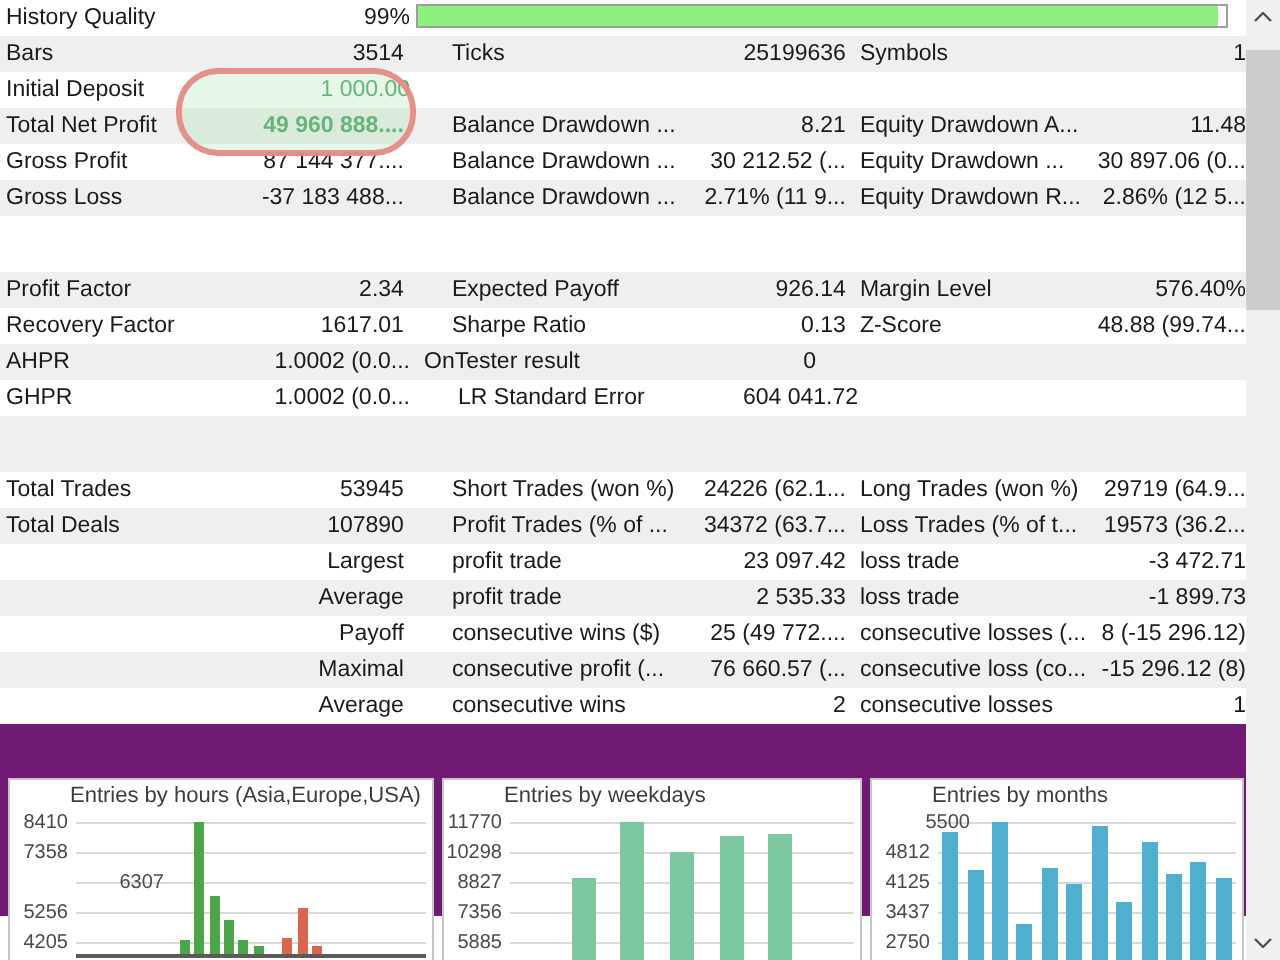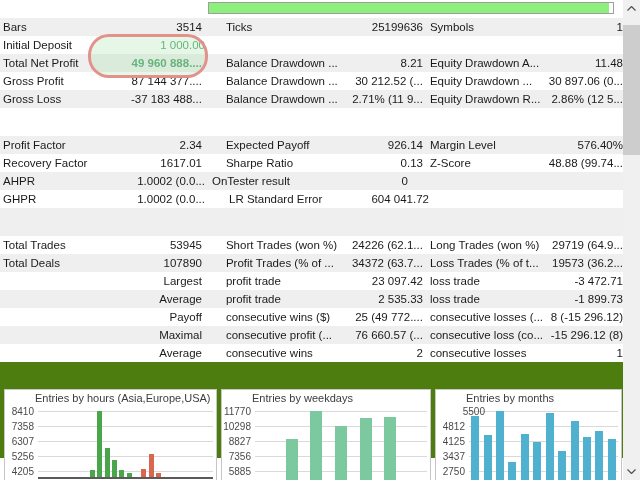--- a/index.html
+++ b/index.html
@@ -23,21 +23,21 @@
   .val{text-align:right;padding-left:4px;}
   .progress-wrap{
     position:absolute;left:208px;top:2px;width:406px;height:12px;
     border:1px solid #9e9e9e;background:#ffffff;box-sizing:border-box;
   }
   .progress-fill{height:100%;}
   #annotation{
     position:absolute;left:88px;top:34px;width:120px;height:44px;
     border-radius:21px;box-sizing:border-box;z-index:3;pointer-events:none;
   }
-  #charts{position:absolute;left:0;top:362px;width:623px;height:96px;background:#4d7c0f;}
+  #charts{position:absolute;left:0;top:362px;width:623px;height:96px;background:#701a75;}
   .chart-panel{
     position:absolute;top:27px;height:115px;background:#ffffff;
     border:1px solid #c6c6c6;box-sizing:border-box;overflow:hidden;
   }
   .chart-title{
     position:absolute;top:2px;left:30px;right:2px;
     font-size:11px;color:#3c3c3c;white-space:nowrap;overflow:hidden;
   }
   .gridline{position:absolute;height:1px;background:#d9d9d9;}
   .floorline{position:absolute;height:2px;background:#5a5a5a;}
@@ -55,20 +55,24 @@
   }
   .sb-arrow.up{top:0;}
   .sb-arrow.down{bottom:0;}
   #sb-thumb{position:absolute;left:0;top:25px;width:17px;height:130px;background:#cdcdcd;}
 </style>
 </head>
 <body>
 
 <div id="report">
     <div class="row">
+      <div class="pair p0">
+        <span class="lbl">History Quality</span>
+        <span class="val">99%</span>
+      </div>
       <div class="progress-wrap">
         <div class="progress-fill" style="width: 99%; background: rgb(141, 240, 125);"></div>
       </div>
     </div>
     <div class="row alt">
       <div class="pair p0">
         <span class="lbl">Bars</span>
         <span class="val">3514</span>
       </div>
       <div class="pair p1">
@@ -281,21 +285,21 @@
 <div id="annotation" style="background: rgba(165, 225, 170, 0.28); border: 3px solid rgba(226, 139, 134, 0.95);"></div>
 
 <div id="charts">
     <div class="chart-panel" style="left: 4px; width: 213px;">
       <div class="chart-title">Entries by hours (Asia,Europe,USA)</div>
       <div class="gridline" style="left: 33px; width: 175px; top: 21px;"></div>
       <div class="ytick" style="top: 16px;">8410</div>
       <div class="gridline" style="left: 33px; width: 175px; top: 36px;"></div>
       <div class="ytick" style="top: 31px;">7358</div>
       <div class="gridline" style="left: 33px; width: 175px; top: 51px;"></div>
-      <div class="ytick" style="top: 46px;">6307</div>
+      <div class="ytick" style="top: 46px; padding-left: 48px;">6307</div>
       <div class="gridline" style="left: 33px; width: 175px; top: 66px;"></div>
       <div class="ytick" style="top: 61px;">5256</div>
       <div class="gridline" style="left: 33px; width: 175px; top: 81px;"></div>
       <div class="ytick" style="top: 76px;">4205</div>
       <div class="floorline" style="left: 33px; width: 175px; top: 87px;"></div>
       <div class="bar" style="left: 85.1875px; top: 80.3579px; width: 5px; height: 6.64209px; background: rgb(75, 166, 75);"></div>
       <div class="bar" style="left: 92.4792px; top: 21px; width: 5px; height: 66px; background: rgb(75, 166, 75);"></div>
       <div class="bar" style="left: 99.7708px; top: 57.5279px; width: 5px; height: 29.4721px; background: rgb(75, 166, 75);"></div>
       <div class="bar" style="left: 107.062px; top: 70.3698px; width: 5px; height: 16.6302px; background: rgb(75, 166, 75);"></div>
       <div class="bar" style="left: 114.354px; top: 80.3579px; width: 5px; height: 6.64209px; background: rgb(75, 166, 75);"></div>

